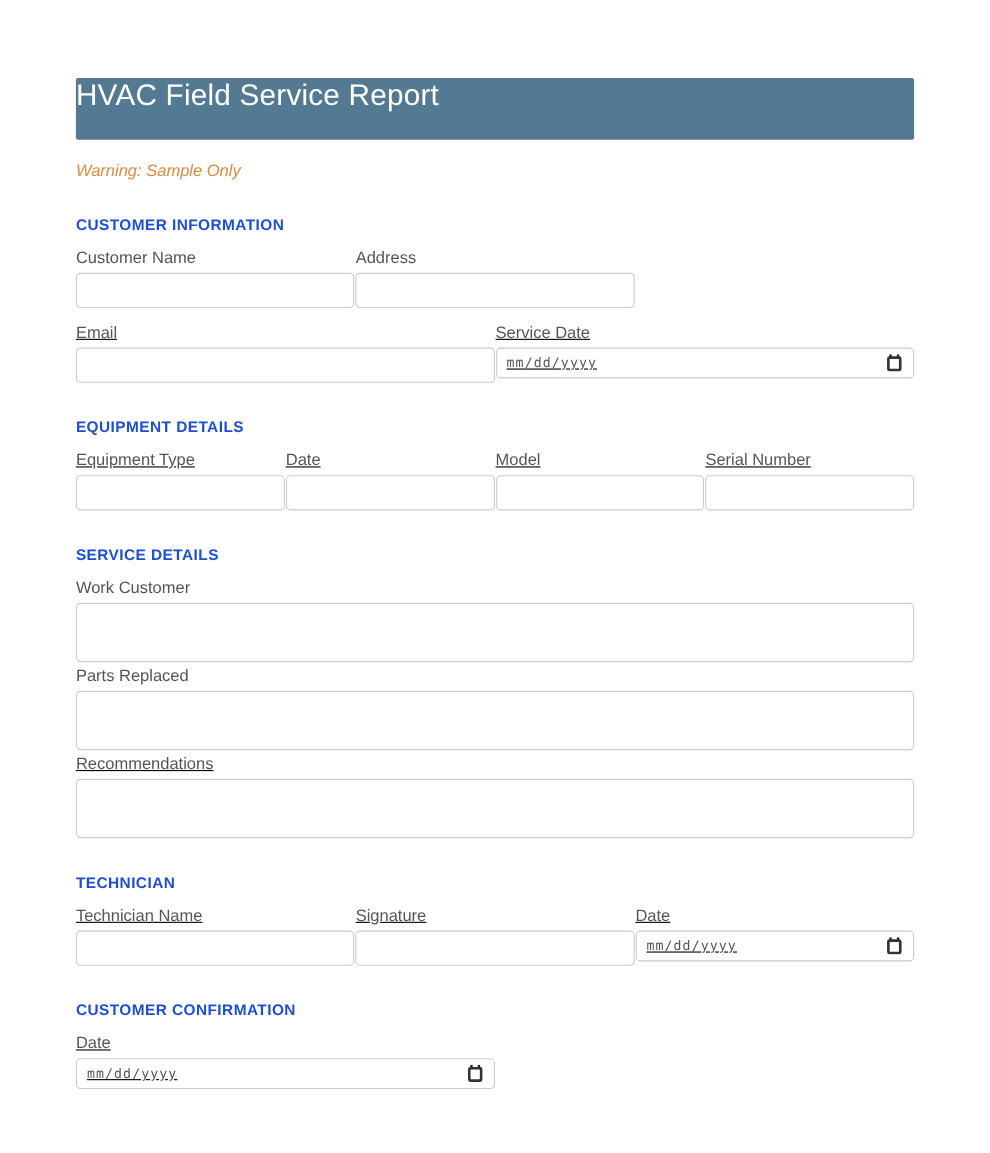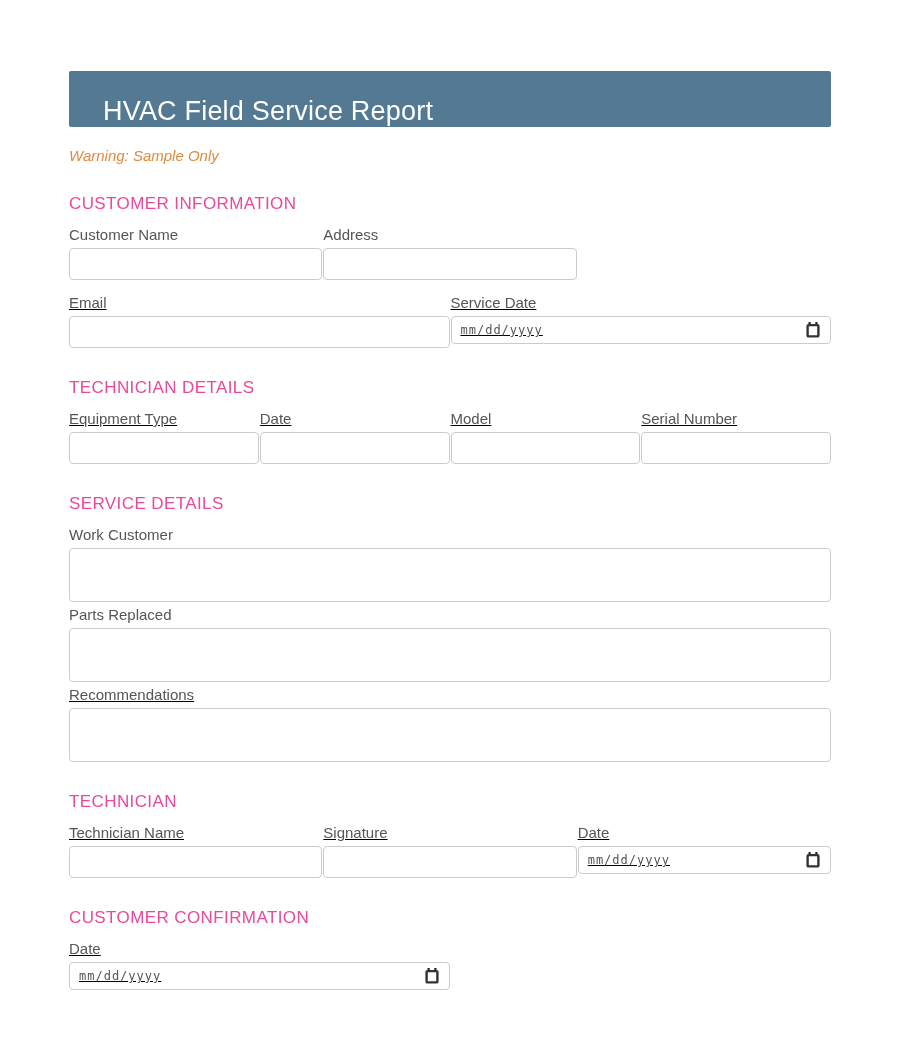--- a/index.html
+++ b/index.html
@@ -13,43 +13,43 @@
     height: 1048px;
     padding: 71px 69px 0 69px;
     background: #ffffff;
     overflow: hidden;
   }
   .title-bar {
     height: 56px;
     background: #547993;
     border-radius: 2px;
     display: flex;
-    align-items: flex-end;
-    padding: 0 34px;
+    align-items: flex-start;
+    padding: 0 0;
   }
   .title-bar h1 {
     margin: 0;
     font-size: 27px;
     font-weight: 400;
     color: #ffffff;
     letter-spacing: 0.2px;
   }
   .warning {
     margin-top: 20px;
     font-size: 15px;
     font-style: italic;
     color: #E18A3D;
     line-height: 17px;
   }
   .form-section { margin-top: 31px; }
   .section-title {
     margin: 0 0 14px 0;
-    font-size: 17px;
-    font-weight: 400;
-    color: #ec4899;
+    font-size: 14px;
+    font-weight: 700;
+    color: #1d4ed8;
     letter-spacing: 0.4px;
     line-height: 18px;
   }
   .row {
     display: grid;
     column-gap: 1px;
     margin-bottom: 15px;
   }
   .row:last-child { margin-bottom: 0; text-decoration: underline; }
   .cols-1 { grid-template-columns: 1fr; }
@@ -152,21 +152,21 @@
               <line x1="10.4" y1="0" x2="10.4" y2="4" stroke="#222222" stroke-width="2.2"></line>
               <rect x="1.6" y="3.1" width="10.8" height="11.3" rx="1" fill="none" stroke="#333333" stroke-width="2.4"></rect>
             </svg>
           </span>
         </div>
       </div>
     </div>
   </section>
 
   <section class="form-section">
-    <h2 class="section-title">TECHNICIAN DETAILS</h2>
+    <h2 class="section-title">EQUIPMENT DETAILS</h2>
     <div class="row cols-4">
       <div class="field">
         <label class="field-label">Equipment Type</label>
         <input type="text" class="text-input" value="" style="">
       </div>
       <div class="field">
         <label class="field-label">Date</label>
         <input type="text" class="text-input" value="" style="">
       </div>
       <div class="field">

